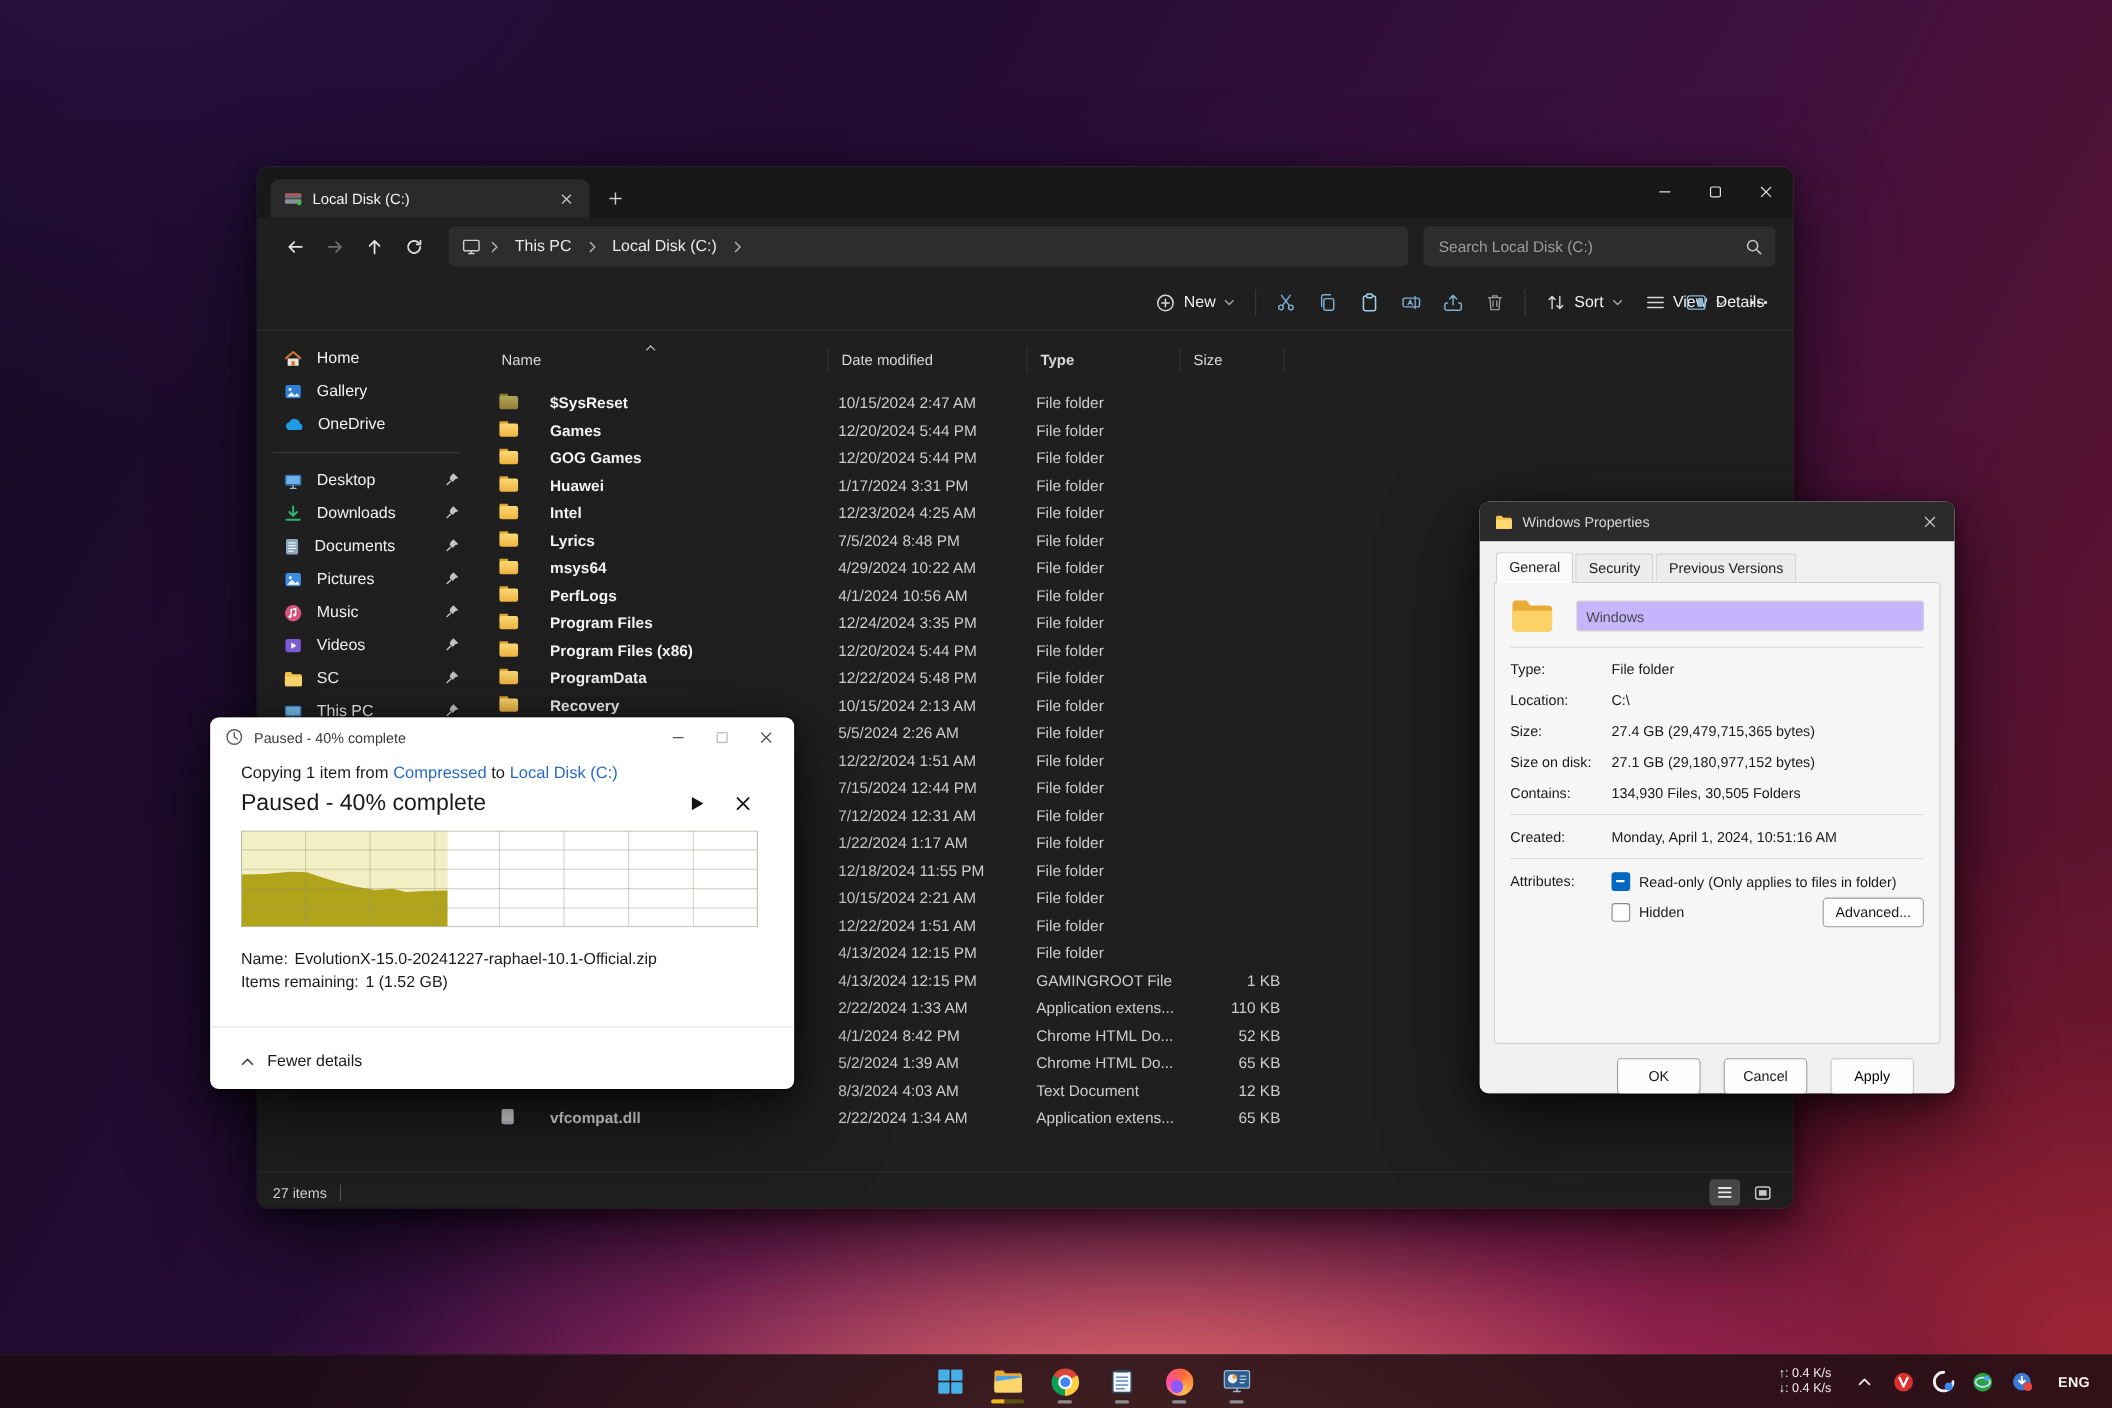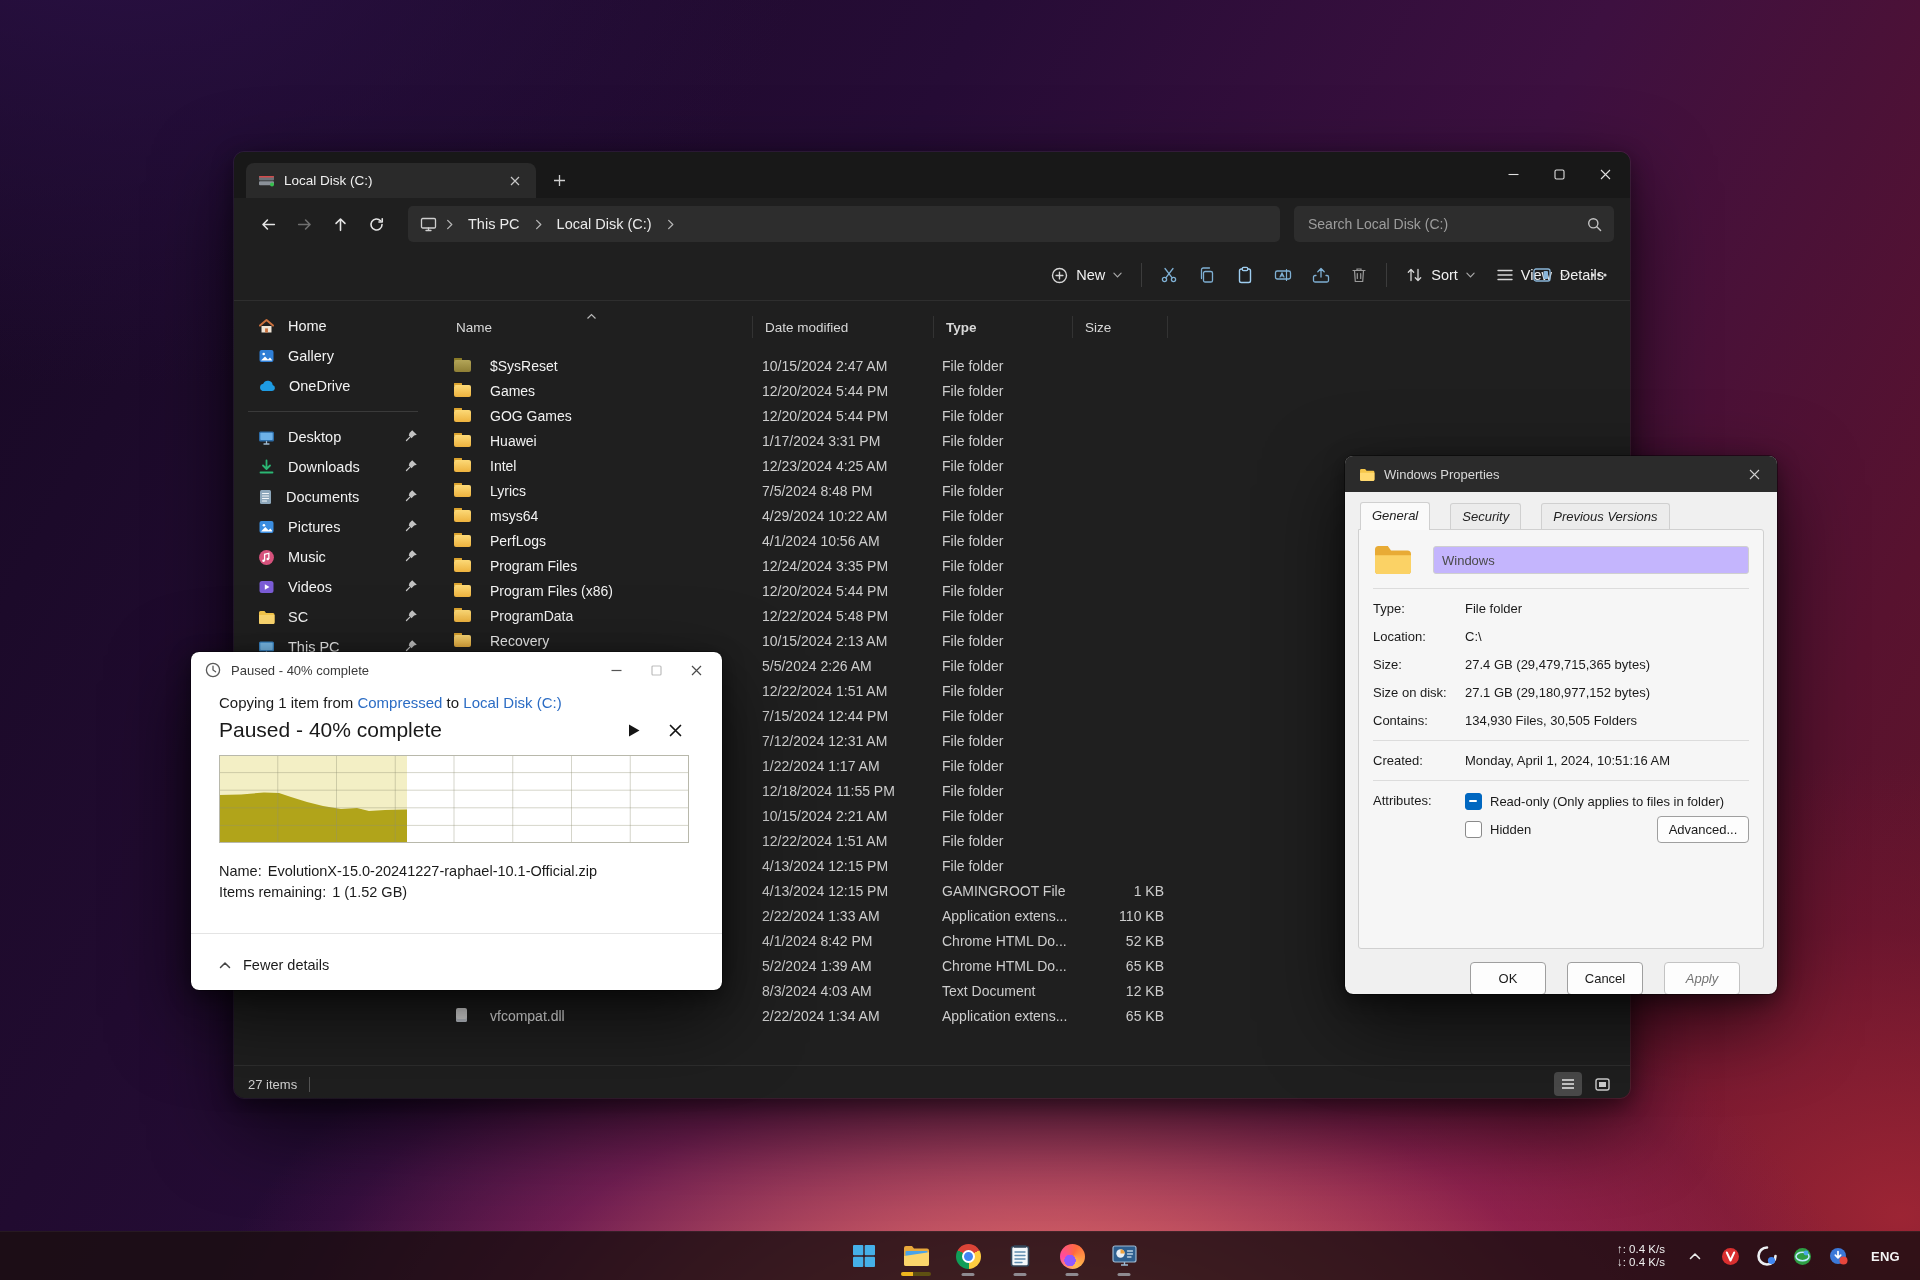--- a/index.html
+++ b/index.html
@@ -42,21 +42,21 @@
   .cols{display:flex;height:36px;align-items:center;color:#d8d8d8;font-size:13.5px;position:relative;}
   .col{padding-left:12px;border-right:1px solid #333;height:22px;display:flex;align-items:center;}
   .col.c-name{width:296px;position:relative;}
   .col.c-date{width:168px;}
   .col.c-type{width:126px;font-weight:bold;}
   .col.c-size{width:82px;}
   .sortcaret{position:absolute;left:142px;top:-8px;}
   .rows{margin-top:8px;}
   .frow{display:flex;align-items:center;height:25px;font-size:14px;border-radius:3px;}
   .fcell{white-space:nowrap;overflow:hidden;}
-  .fc-name{width:308px;display:flex;align-items:center;padding-left:10px;color:#f2f2f2;gap:18px;}
+  .fc-name{width:308px;display:flex;align-items:center;padding-left:10px;color:#f2f2f2;gap:28px;font-weight:bold;}
   .fc-date{width:180px;color:#cdcdcd;}
   .fc-type{width:138px;color:#cdcdcd;}
   .fc-size{width:84px;color:#cdcdcd;text-align:right;padding-right:14px;}
   .ficon{width:18px;height:15px;position:relative;flex-shrink:0;}
   .ficon.folder::before,.ficon.folder-dim::before{content:"";position:absolute;top:-1px;left:0;width:8px;height:4px;border-radius:2px 2px 0 0;background:#dba32f;}
   .ficon.folder::after,.ficon.folder-dim::after{content:"";position:absolute;top:2px;left:0;width:17px;height:12px;border-radius:2px;background:linear-gradient(#fcd977,#edb23e);}
   .ficon.folder-dim::before{background:#8a7b28;}
   .ficon.folder-dim::after{background:linear-gradient(#b3a558,#8f7f35);}
   .ficon.dll::after{content:"";position:absolute;top:0;left:2px;width:11px;height:14px;background:#e9e9e9;border-radius:2px;box-shadow:inset 0 -3px 0 #c9ced6;}
   .statusbar{height:36px;border-top:1px solid #2e2e2e;display:flex;align-items:center;padding:0 14px;font-size:13px;color:#d2d2d2;}
@@ -80,39 +80,39 @@
   .cd-fields .lbl{margin-right:6px;}
   .cd-footersep{position:absolute;left:0;right:0;bottom:56px;height:1px;background:#e4e4e4;}
   .cd-fewer{position:absolute;left:28px;bottom:17px;display:flex;align-items:center;gap:12px;font-size:14.5px;color:#1b1b1b;}
   
   .propdlg{left:1345px;top:456px;width:432px;height:538px;background:#f0f0f0;color:#1a1a1a;border-radius:8px;overflow:hidden;outline:1px solid rgba(0,0,0,.4);}
   .pd-title{height:36px;background:#2b2b2b;display:flex;align-items:center;padding-left:14px;}
   .pd-title-text{font-size:13px;color:#d8d8d8;margin-left:9px;flex:1;}
   .pd-close{width:45px;height:36px;display:flex;align-items:center;justify-content:center;}
   .pd-body{padding:10px 13px 0 13px;font-size:13px;}
   .pd-tabs{display:flex;padding-left:2px;}
-  .pd-tab{padding:5px 11px 4px;border:1px solid #d0d0d0;border-bottom:none;background:#ececec;border-radius:3px 3px 0 0;margin-right:20px;font-size:13px;color:#222;position:relative;top:1px;font-style:italic;}
+  .pd-tab{padding:5px 11px 4px;border:1px solid #d0d0d0;border-bottom:none;background:#ececec;border-radius:3px 3px 0 0;margin-right:2px;font-size:13px;color:#222;position:relative;top:1px;}
   .pd-tab.active{background:#fafafa;padding-bottom:7px;top:0;z-index:2;}
   .pd-panel{border:1px solid #d0d0d0;background:#f6f6f6;border-radius:0 3px 3px 3px;padding:14px 14px 10px;height:394px;position:relative;margin-top:-1px;}
   .pd-iconrow{display:flex;align-items:center;gap:20px;}
   .pd-namefield{flex:1;height:26px;background:#c4b5fd;border:1px solid #cfcfcf;border-radius:3px;color:#4a4a4a;font-size:13px;font-family:inherit;padding:0 8px;outline:none;}
   .pd-hr{height:1px;background:#dcdcdc;margin:12px 0;}
   .pd-grid{display:grid;grid-template-columns:92px 1fr;row-gap:13px;font-size:13px;}
   .pd-lbl{color:#1a1a1a;}
   .pd-val{color:#1a1a1a;}
   .attr-line{display:flex;align-items:center;gap:8px;}
   .chk{width:15px;height:15px;border-radius:3px;flex-shrink:0;position:relative;}
   .chk.ind{background:#0067c0;border:1px solid #0067c0;}
   .chk.ind::after{content:"";position:absolute;left:3px;top:6px;width:8px;height:2px;background:#fff;border-radius:1px;}
   .chk.empty{background:#fff;border:1px solid #8a8a8a;}
   .btn{background:#fdfdfd;border:1px solid #9f9f9f;border-radius:4px;font-size:13px;color:#1a1a1a;font-family:inherit;}
   .adv-btn{position:absolute;right:14px;width:92px;height:27px;}
   .pd-footer{display:flex;justify-content:flex-end;gap:21px;padding:13px 24px 0 0;}
   .pd-footer .btn{width:76px;height:33px;}
-  .btn.disabled{color:#737373;border-color:#c3c3c3;font-style:italic;}
+  .btn.disabled{color:#000000;border-color:#c3c3c3;}
   
   .taskbar{position:absolute;left:0;right:0;bottom:0;height:48px;background:rgba(27,13,17,.82);border-top:1px solid rgba(255,255,255,.05);}
   .tb-center{position:absolute;left:841px;top:0;display:flex;height:48px;align-items:center;gap:6px;}
   .tb-icon{width:46px;height:44px;border-radius:6px;display:flex;align-items:center;justify-content:center;position:relative;}
   .runbar{position:absolute;bottom:2px;left:50%;transform:translateX(-50%);width:13px;height:3px;border-radius:2px;background:#8e8a90;}
   .fe-progress{position:absolute;bottom:2px;left:50%;transform:translateX(-50%);width:30px;height:4px;border-radius:2px;background:#5f5012;overflow:hidden;}
   .fe-progress span{display:block;height:100%;background:#f0b61e;}
   .chrome-ball{width:25px;height:25px;border-radius:50%;background:conic-gradient(from 300deg,#db4437 0 120deg,#ffcd40 120deg 240deg,#0f9d58 240deg 360deg);display:flex;align-items:center;justify-content:center;}
   .chrome-ball i{width:9px;height:9px;border-radius:50%;background:#4285f4;border:2.5px solid #fff;}
   .ff-ball{width:25px;height:25px;border-radius:50%;background:radial-gradient(circle at 40% 66%,#9059ff 0 25%,transparent 26%),conic-gradient(from 160deg,#ffbd4f,#ff4aa1 30%,#ff6a3d 62%,#ffbd4f);}

